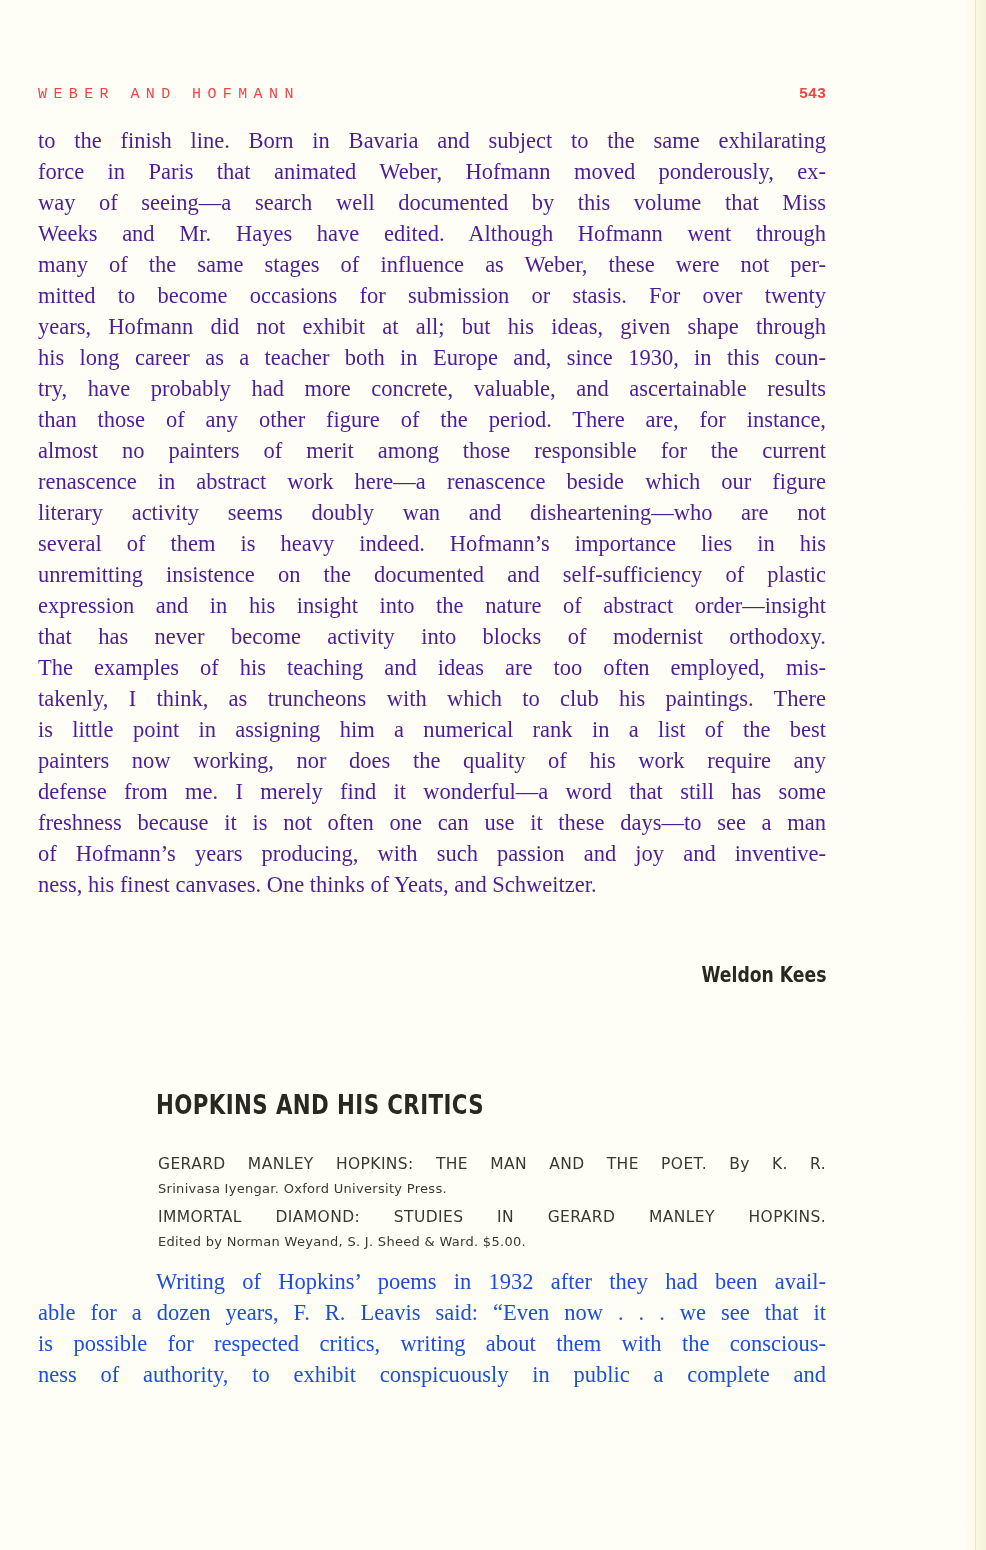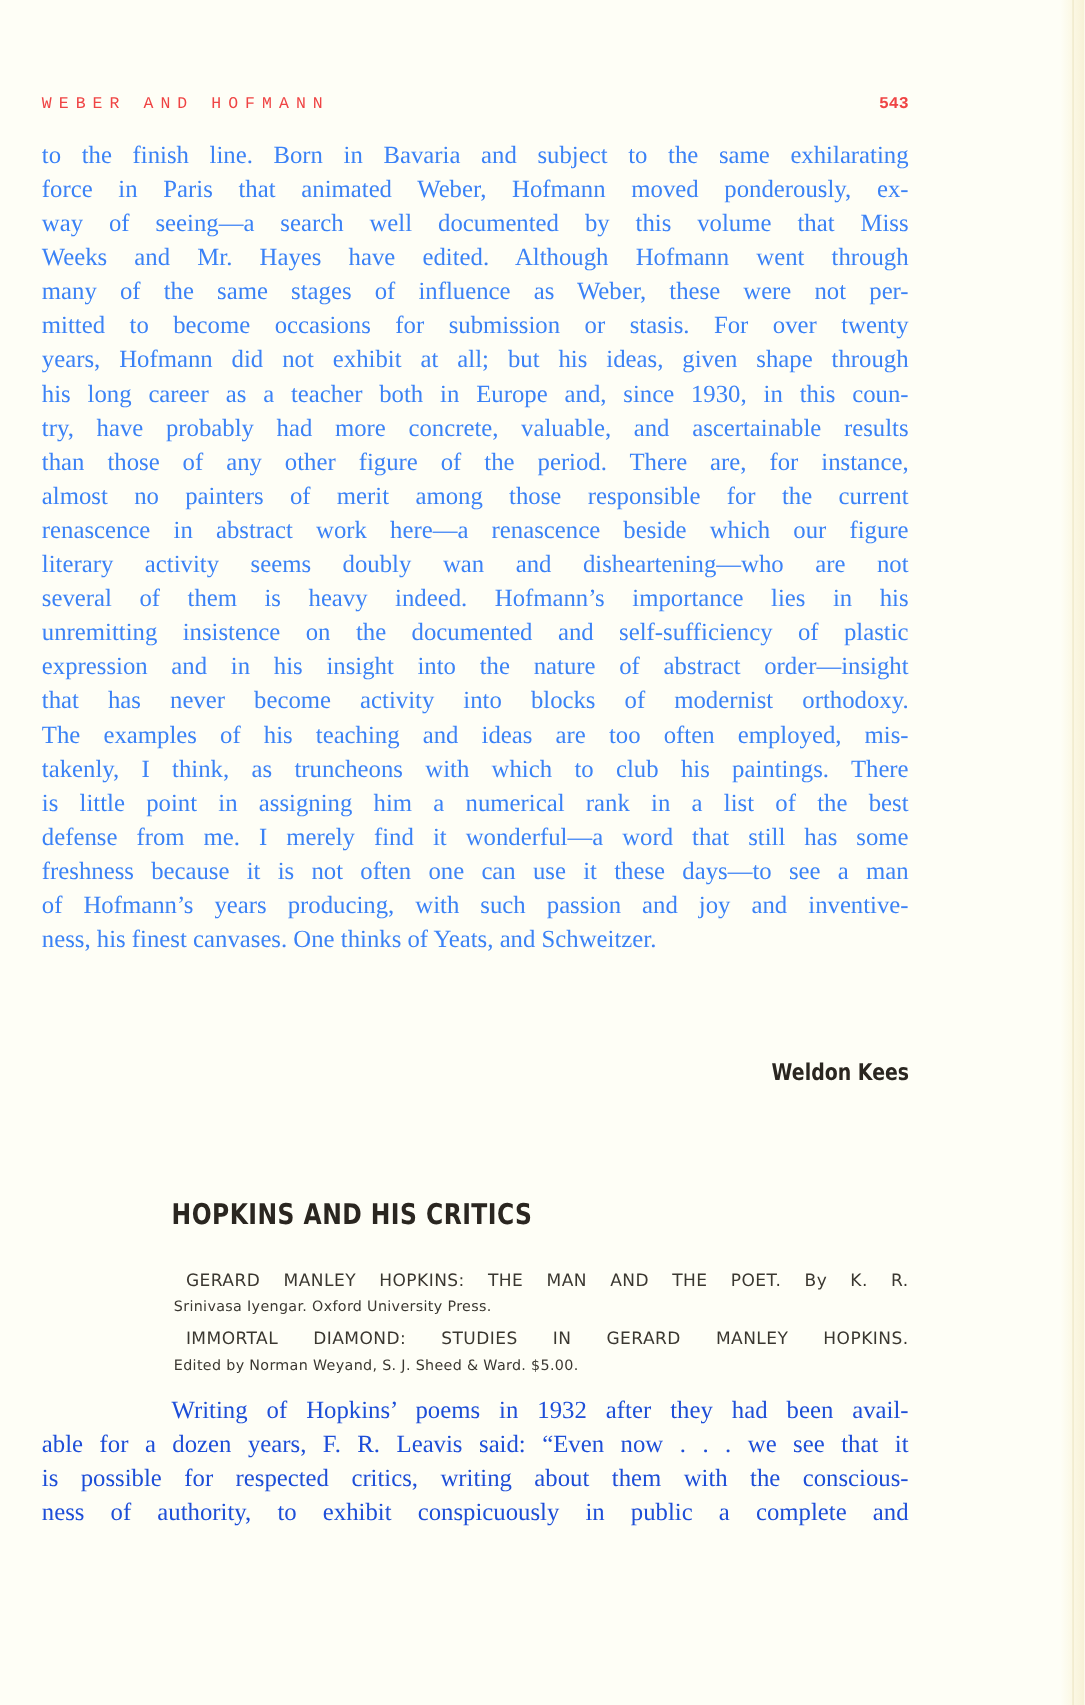--- a/index.html
+++ b/index.html
@@ -50,21 +50,21 @@
       font-weight: bold;
     }
     .body-text {
       position: absolute;
       left: 38px;
       top: 125px;
       width: 788px;
       font-family: "Liberation Serif", serif;
       font-size: 22.5px;
       line-height: 31px;
-      color: #3b82f6;
+      color: #4c1d95;
     }
     .line {
       display: block;
       text-align: justify;
       text-align-last: justify;
       white-space: nowrap;
       height: 31px;
     }
     .line.last {
       text-align-last: left;
@@ -104,21 +104,20 @@
       margin-bottom: 3px;
     }
     .book-entry .title-line {
       display: block;
       font-size: 15.5px;
       line-height: 28px;
       text-align: justify;
       text-align-last: justify;
       white-space: nowrap;
       letter-spacing: 0.4px;
-      margin-left: 11px;
     }
     .book-entry .detail-line {
       display: block;
       font-size: 13px;
       line-height: 22px;
       white-space: nowrap;
       letter-spacing: 0.3px;
     }
     .body-text-2 {
       position: absolute;
@@ -159,20 +158,21 @@
   <span class="line">almost no painters of merit among those responsible for the current</span>
   <span class="line">renascence in abstract work here—a renascence beside which our figure</span>
   <span class="line">literary activity seems doubly wan and disheartening—who are not</span>
   <span class="line">several of them is heavy indeed. Hofmann’s importance lies in his</span>
   <span class="line">unremitting insistence on the documented and self-sufficiency of plastic</span>
   <span class="line">expression and in his insight into the nature of abstract order—insight</span>
   <span class="line">that has never become activity into blocks of modernist orthodoxy.</span>
   <span class="line">The examples of his teaching and ideas are too often employed, mis-</span>
   <span class="line">takenly, I think, as truncheons with which to club his paintings. There</span>
   <span class="line">is little point in assigning him a numerical rank in a list of the best</span>
+  <span class="line">painters now working, nor does the quality of his work require any</span>
   <span class="line">defense from me. I merely find it wonderful—a word that still has some</span>
   <span class="line">freshness because it is not often one can use it these days—to see a man</span>
   <span class="line">of Hofmann’s years producing, with such passion and joy and inventive-</span>
   <span class="line last">ness, his finest canvases. One thinks of Yeats, and Schweitzer.</span>
 </section>
 
 <div class="signature">Weldon Kees</div>
 
 <h2 class="section-title" style="margin:0;">HOPKINS AND HIS CRITICS</h2>
 

